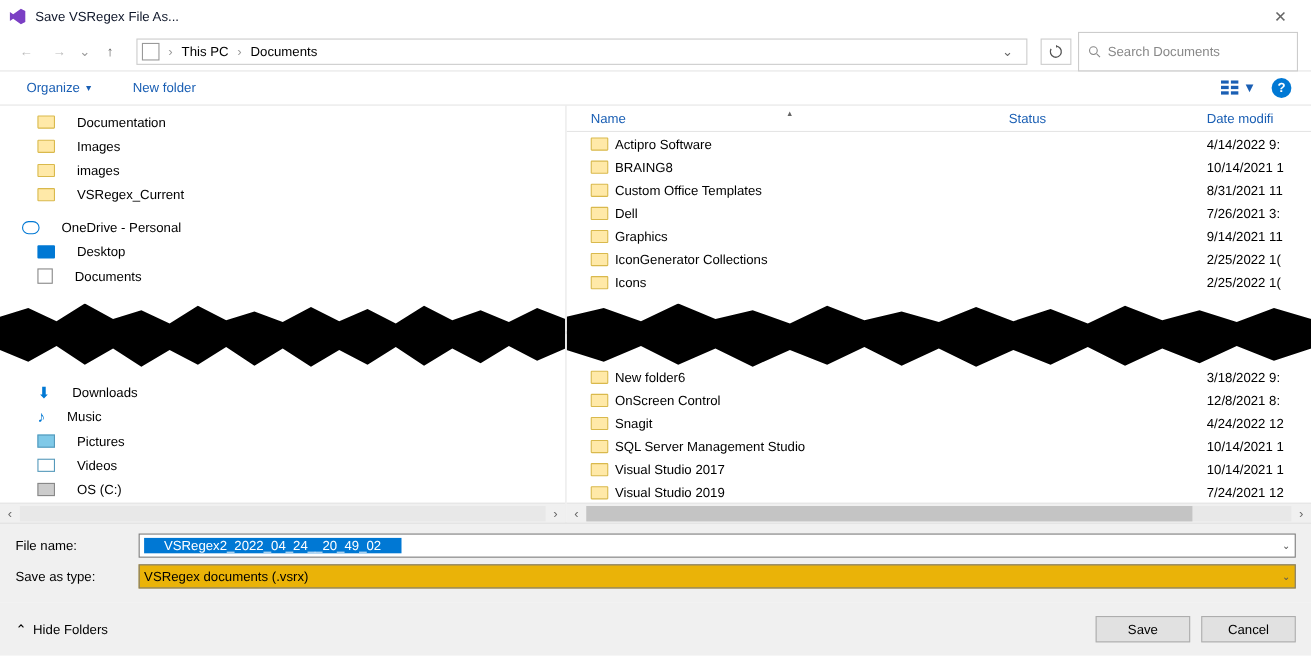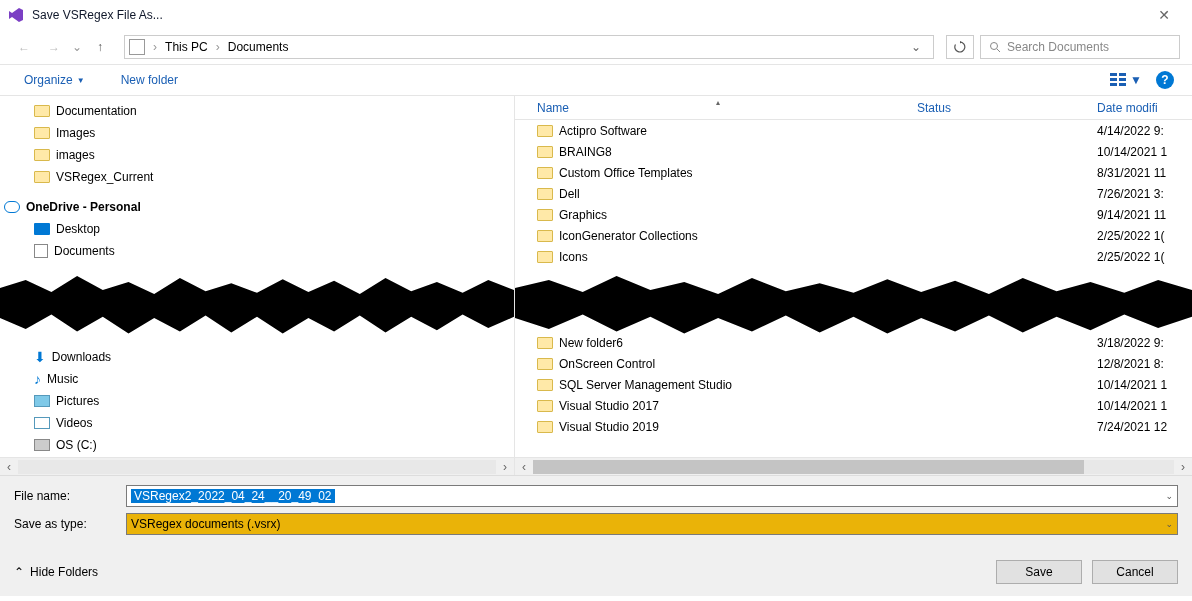--- a/index.html
+++ b/index.html
@@ -15,49 +15,49 @@
 .navrow { height: 34px; display: flex; align-items: center; padding: 0 12px; gap: 6px; }
 .nav-arrow { width: 24px; height: 24px; display: flex; align-items: center; justify-content: center; color: #bbb; }
 .nav-arrow.enabled { color: #555; }
 .nav-sep { color: #999; }
 .breadcrumb { flex: 1; height: 24px; border: 1px solid #ccc; display: flex; align-items: center; padding: 0 4px; gap: 2px; margin: 0 6px; background: #fff; }
 .breadcrumb .bc-icon { width: 16px; height: 16px; background: #fff; border: 1px solid #999; margin-right: 2px; }
 .breadcrumb .bc-sep { color: #999; padding: 0 4px; }
 .breadcrumb .bc-item { padding: 0 2px; }
 .breadcrumb .bc-drop { margin-left: auto; color: #666; padding: 0 8px; }
 .refresh-btn { width: 28px; height: 24px; border: 1px solid #ccc; display: flex; align-items: center; justify-content: center; color: #555; }
-.search-box { width: 200px; height: 24px; border: 1px solid #ccc; display: flex; align-items: center; padding: 0 8px; gap: 6px; color: #888; }
+.search-box { width: 200px; height: 36px; border: 1px solid #ccc; display: flex; align-items: center; padding: 0 8px; gap: 6px; color: #888; }
 .search-box svg { flex-shrink: 0; }
 
 
 .toolbar { height: 32px; border-top: 1px solid #e5e5e5; border-bottom: 1px solid #e5e5e5; display: flex; align-items: center; padding: 0 18px; }
 .tool-link { color: #1a5fb4; cursor: pointer; padding: 4px 6px; display: flex; align-items: center; gap: 4px; }
 .tool-link .drop { font-size: 8px; }
 .tool-spacer { flex: 1; }
 .tool-view { color: #1a5fb4; padding: 4px; display: flex; align-items: center; gap: 4px; }
 .tool-help { width: 18px; height: 18px; border-radius: 50%; background: #0078d4; color: #fff; display: flex; align-items: center; justify-content: center; font-weight: bold; margin-left: 10px; }
 
 
 .body-split { display: flex; height: 379px; }
 .tree-pane { width: 515px; border-right: 1px solid #e5e5e5; overflow: hidden; position: relative; }
 .list-pane { flex: 1; display: flex; flex-direction: column; overflow: hidden; position: relative; }
 
 
 .tree { padding: 4px 0; }
-.tree-row { height: 22px; display: flex; align-items: center; padding-left: 34px; gap: 6px; cursor: default; }
+.tree-row { height: 22px; display: flex; align-items: center; padding-left: 34px; gap: 20px; cursor: default; }
 .tree-row.indent { padding-left: 34px; }
 .tree-row .folder-icon { width: 16px; height: 12px; background: #ffe9a8; border: 1px solid #d9b94c; border-radius: 1px; position: relative; }
 .tree-row .blue-icon { width: 16px; height: 12px; background: #0078d4; border-radius: 1px; }
 .tree-row .cloud-icon { width: 16px; height: 12px; background: #fff; border: 1px solid #0078d4; border-radius: 6px; }
 .tree-row .music-icon { color: #0078d4; font-size: 14px; }
 .tree-row .pic-icon { width: 16px; height: 12px; background: #7fc9e8; border: 1px solid #5599bb; }
 .tree-row .vid-icon { width: 16px; height: 12px; background: #fff; border: 1px solid #5599bb; }
 .tree-row .disk-icon { width: 16px; height: 12px; background: #ccc; border: 1px solid #888; }
 .tree-row .doc-icon { width: 14px; height: 14px; background: #fff; border: 1px solid #888; }
-.tree-row.group { padding-left: 4px; font-weight: 700; }
+.tree-row.group { padding-left: 20px; font-weight: 400; }
 
 
 .list-header { height: 24px; display: flex; align-items: center; border-bottom: 1px solid #e5e5e5; color: #1a5fb4; }
 .col-name { flex: 1; padding-left: 22px; position: relative; }
 .col-name .sort { position: absolute; left: 50%; top: -3px; font-size: 8px; color: #666; }
 .col-status { width: 180px; }
 .col-date { width: 95px; text-align: left; }
 
 
 .list-rows { flex: 1; overflow: hidden; }
@@ -77,21 +77,21 @@
 .hscroll .arrow { width: 18px; text-align: center; color: #666; }
 .hscroll .track { flex: 1; height: 14px; background: #e8e8e8; position: relative; }
 .hscroll .thumb { position: absolute; height: 100%; background: #c4c4c4; }
 
 
 .field-area { padding: 8px 14px 8px 14px; background: #f0f0f0; border-top: 1px solid #ddd; }
 .field-row { display: flex; align-items: center; height: 24px; margin-bottom: 4px; }
 .field-label { width: 112px; padding-right: 8px; }
 .field-input { flex: 1; height: 22px; border: 1px solid #7a7a7a; display: flex; align-items: center; padding: 0 4px; background: #fff; position: relative; }
 .field-input.combo { background: #eab308; }
-.field-input .sel-text { background: #0078d4; color: #fff; padding: 0 3px; }
+.field-input .sel-text { background: #0078d4; color: #fff; padding: 0 18px; }
 .field-input .drop { position: absolute; right: 4px; color: #555; font-size: 9px; }
 
 
 .bottom-row { height: 48px; display: flex; align-items: center; padding: 0 14px; background: #f0f0f0; }
 .hide-link { display: flex; align-items: center; gap: 6px; cursor: pointer; }
 .bottom-row .btns { margin-left: auto; display: flex; gap: 10px; }
 .btn { width: 86px; height: 24px; background: #e1e1e1; border: 1px solid #adadad; display: flex; align-items: center; justify-content: center; cursor: pointer; }
 
 </style>
 </head>
@@ -307,20 +307,28 @@
           <div class="cell-name">
             <span class="folder-icon"></span>
             <span>OnScreen Control</span>
           </div>
           <div class="cell-status"></div>
           <div class="cell-date">12/8/2021 8:</div>
         </div>
       <div class="list-row">
           <div class="cell-name">
             <span class="folder-icon"></span>
+            <span>Snagit</span>
+          </div>
+          <div class="cell-status"></div>
+          <div class="cell-date">4/24/2022 12</div>
+        </div>
+      <div class="list-row">
+          <div class="cell-name">
+            <span class="folder-icon"></span>
             <span>SQL Server Management Studio</span>
           </div>
           <div class="cell-status"></div>
           <div class="cell-date">10/14/2021 1</div>
         </div>
       <div class="list-row">
           <div class="cell-name">
             <span class="folder-icon"></span>
             <span>Visual Studio 2017</span>
           </div>

